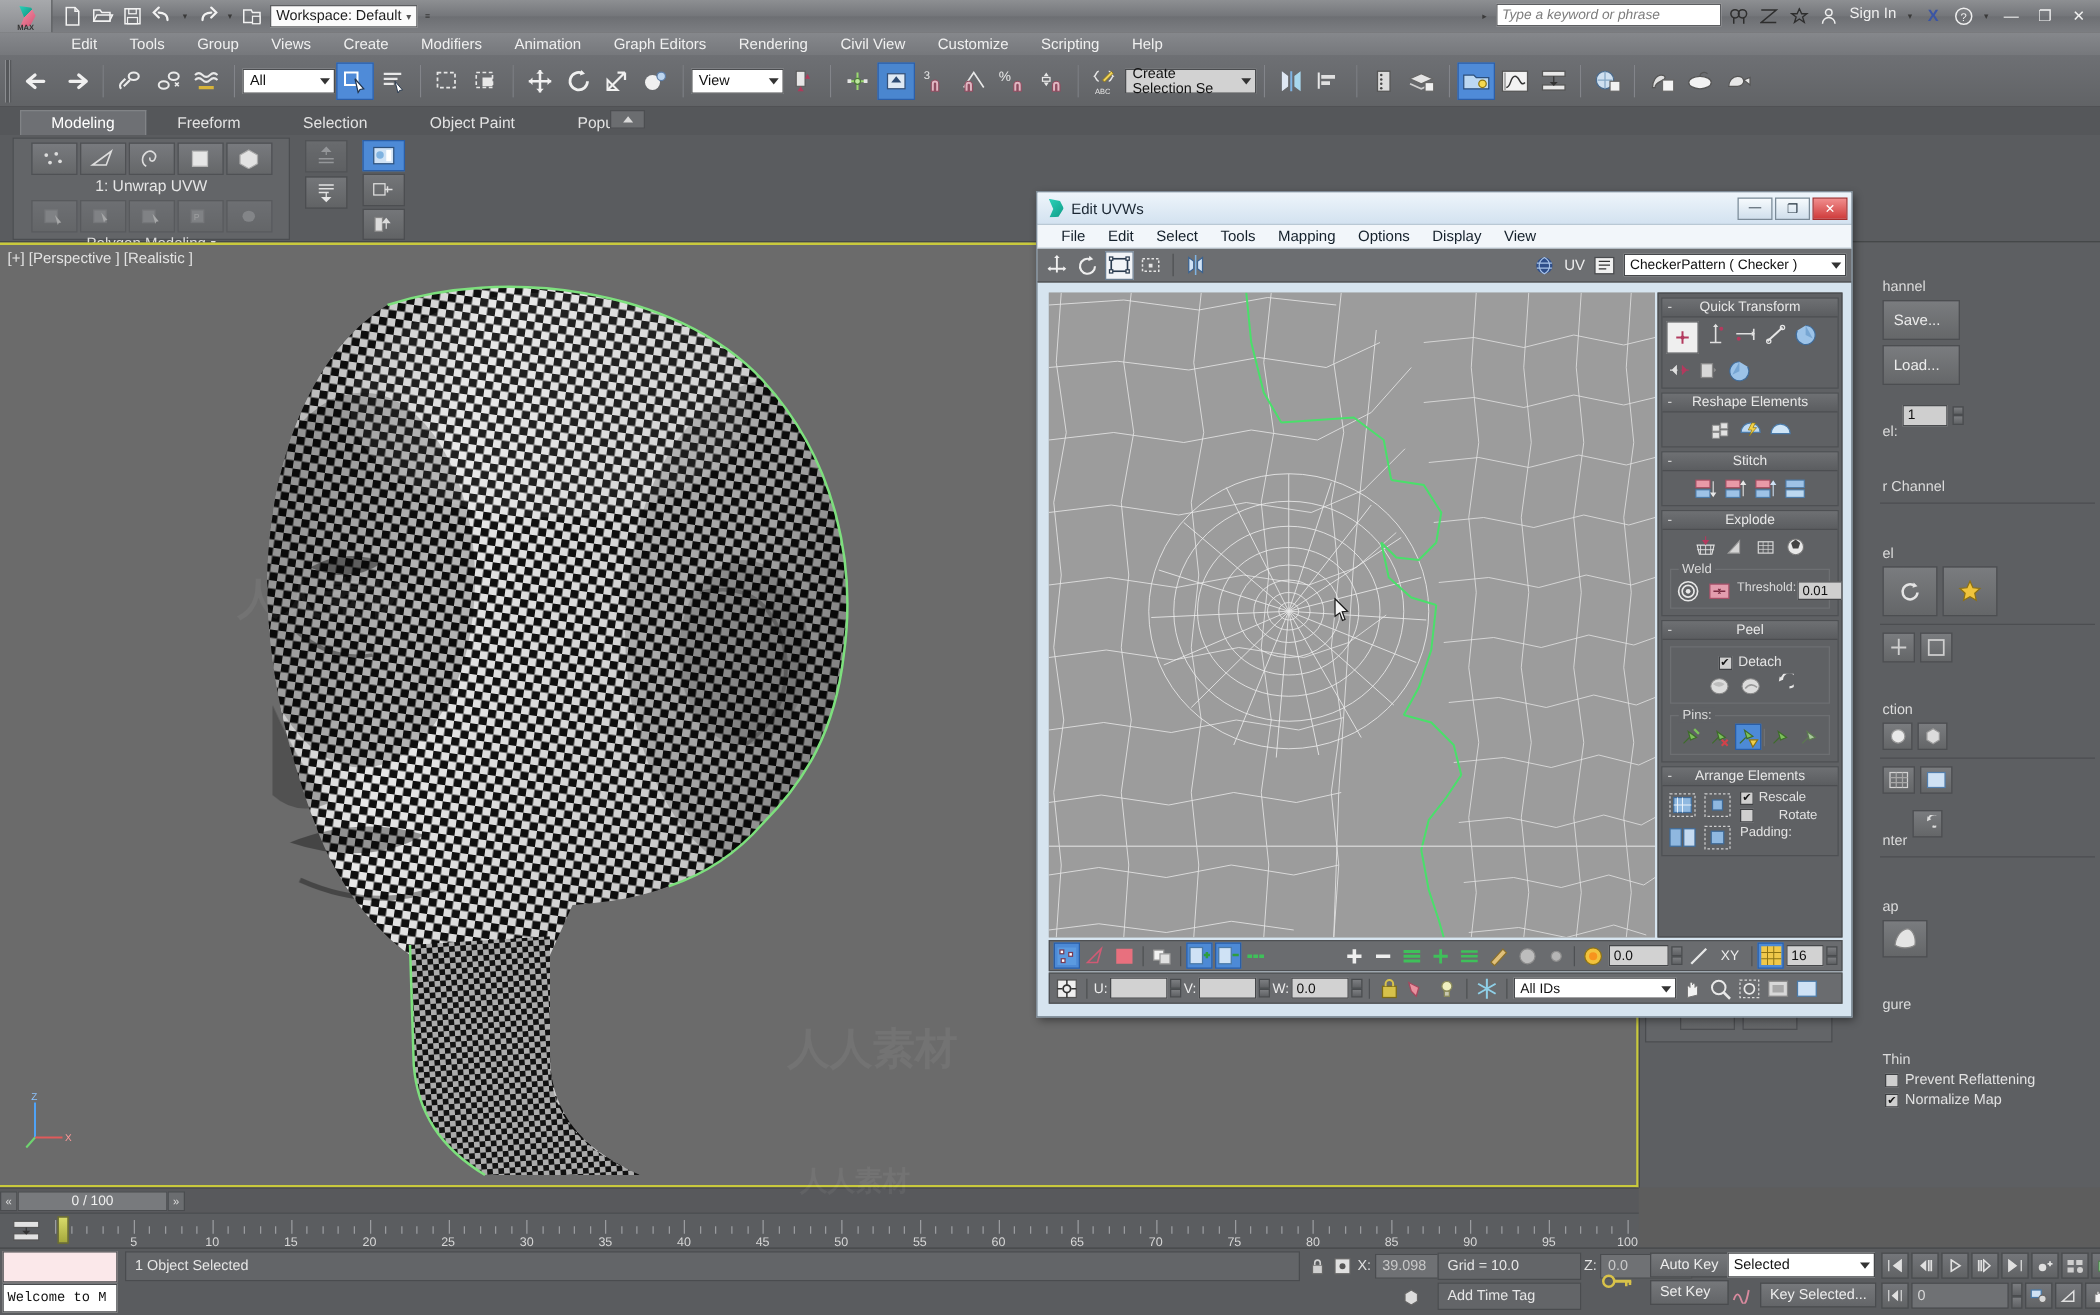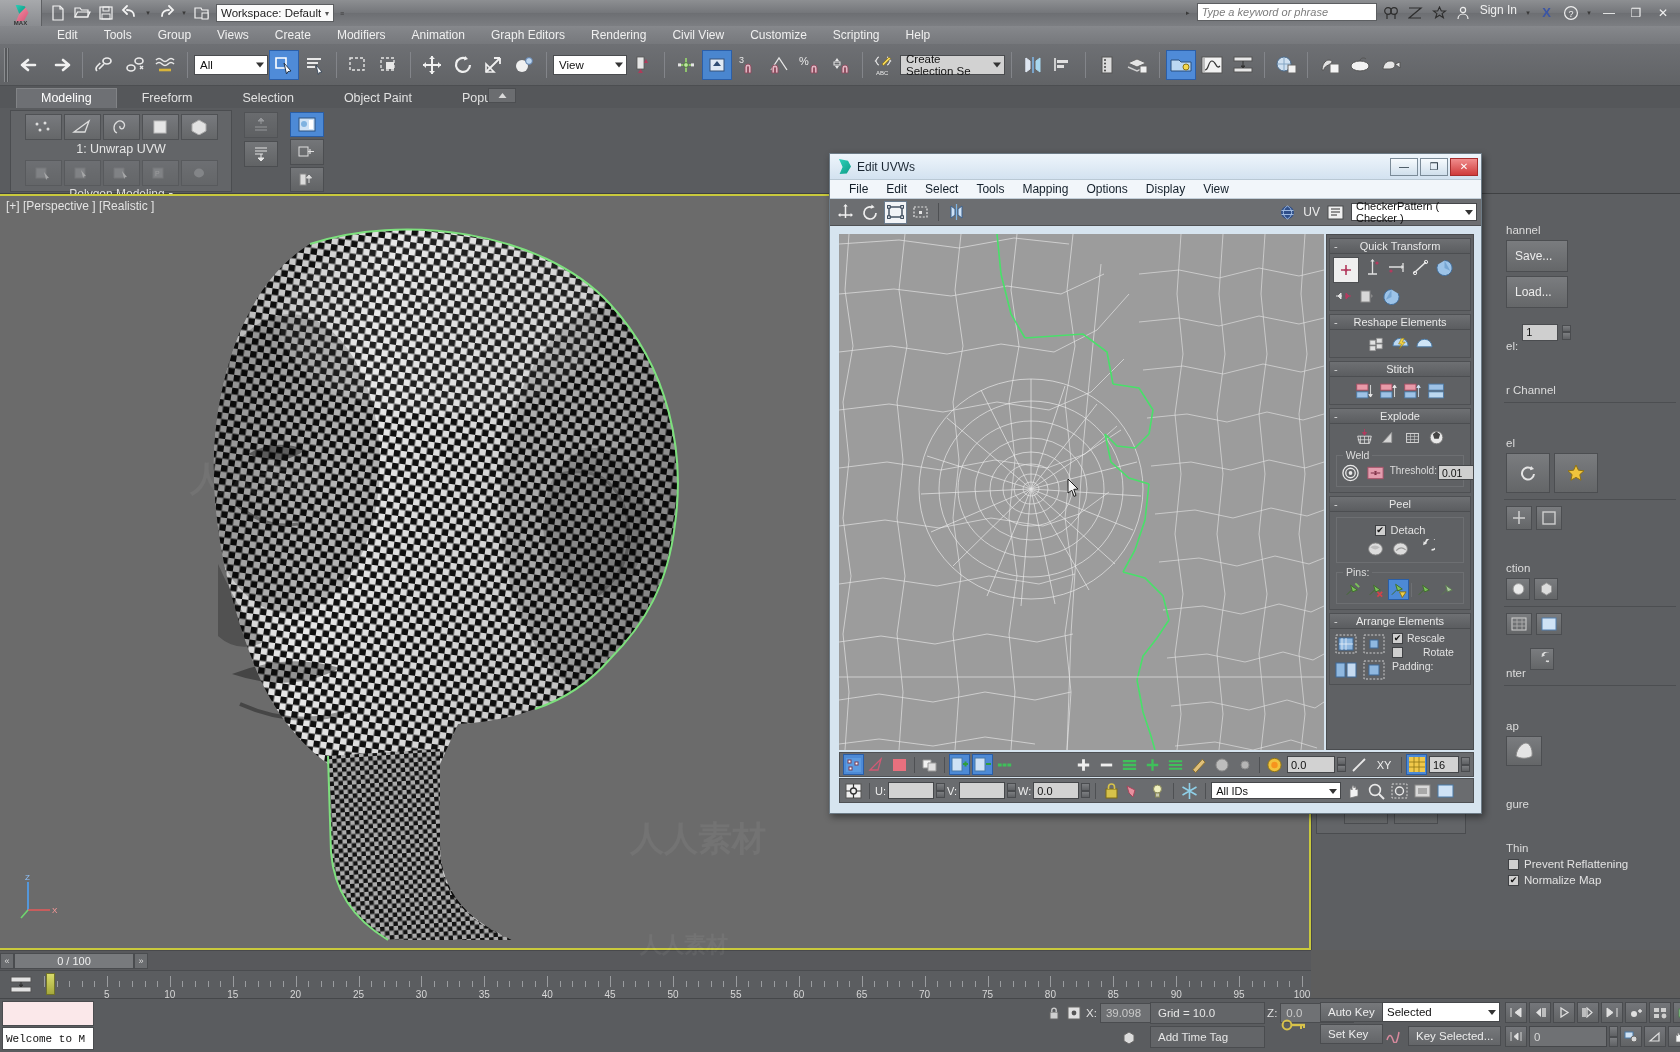--- a/index.html
+++ b/index.html
@@ -1018,21 +1018,21 @@
               <path d="M2.5 6.5h12M2.5 10.5h12M8.5 2a10 8 0 0 1 0 13A10 8 0 0 1 8.5 2" fill="none" stroke="#a8c3e8" stroke-width=".9"></path>
             </svg>
         </div>
         <span style="font-size:12px;color:#ededed;">UV</span>
         <div class="uvt">
           <svg width="17" height="15" viewBox="0 0 17 15">
               <rect x="1" y="1" width="15" height="13" fill="#f0f0f0" stroke="#4a4c4f"></rect>
               <path d="M4 4h9M4 7h9M4 10h6" stroke="#333" stroke-width="1"></path>
             </svg>
         </div>
-        <div style="width:126px;height:18px;background:#fff;border:1px solid #45474a;color:#111;font-size:11px;display:flex;align-items:center;padding:0 14px 0 4px;position:relative;">
+        <div style="width:178px;height:18px;background:#fff;border:1px solid #45474a;color:#111;font-size:11px;display:flex;align-items:center;padding:0 14px 0 4px;position:relative;">
           <span>CheckerPattern  ( Checker )</span>
           <span style="position:absolute;right:3px;top:6px;border-left:4px solid transparent;border-right:4px solid transparent;border-top:5px solid #333;"></span>
         </div>
       </div>
     </div>
 
     <div class="uvcanvas">
       <svg width="485" height="516" viewBox="0 0 485 516">
         <rect width="485" height="516" fill="#9c9c9c"></rect>
         <g stroke="#e6e6e6" stroke-width="0.7" fill="none" opacity=".95">
@@ -1772,20 +1772,21 @@
         <div class="ticklbl" style="left: 1069.3px;">85</div>
         <div class="ticklbl" style="left: 1132.2px;">90</div>
         <div class="ticklbl" style="left: 1195.1px;">95</div>
         <div class="ticklbl" style="left: 1258px;">100</div>
       </div>
   </div>
 
   <div class="statusarea">
     <div class="mxslisten"></div>
     <div class="mxsmini">Welcome to M</div>
+    <div class="statusline">1 Object Selected</div>
 
     <div class="coordbox" style="left:1046px;">
       <div style="width:16px;height:18px;display:flex;align-items:center;justify-content:center;">
         <svg width="12" height="14" viewBox="0 0 12 14">
             <rect x="2" y="6" width="8" height="7" fill="#cfcfcf" stroke="#666"></rect>
             <path d="M3.8 6V4.3a2.2 2.2 0 0 1 4.4 0V6" fill="none" stroke="#cfcfcf" stroke-width="1.3"></path>
           </svg>
       </div>
       <div style="width:18px;height:18px;display:flex;align-items:center;justify-content:center;">
         <svg width="14" height="14" viewBox="0 0 14 14">

